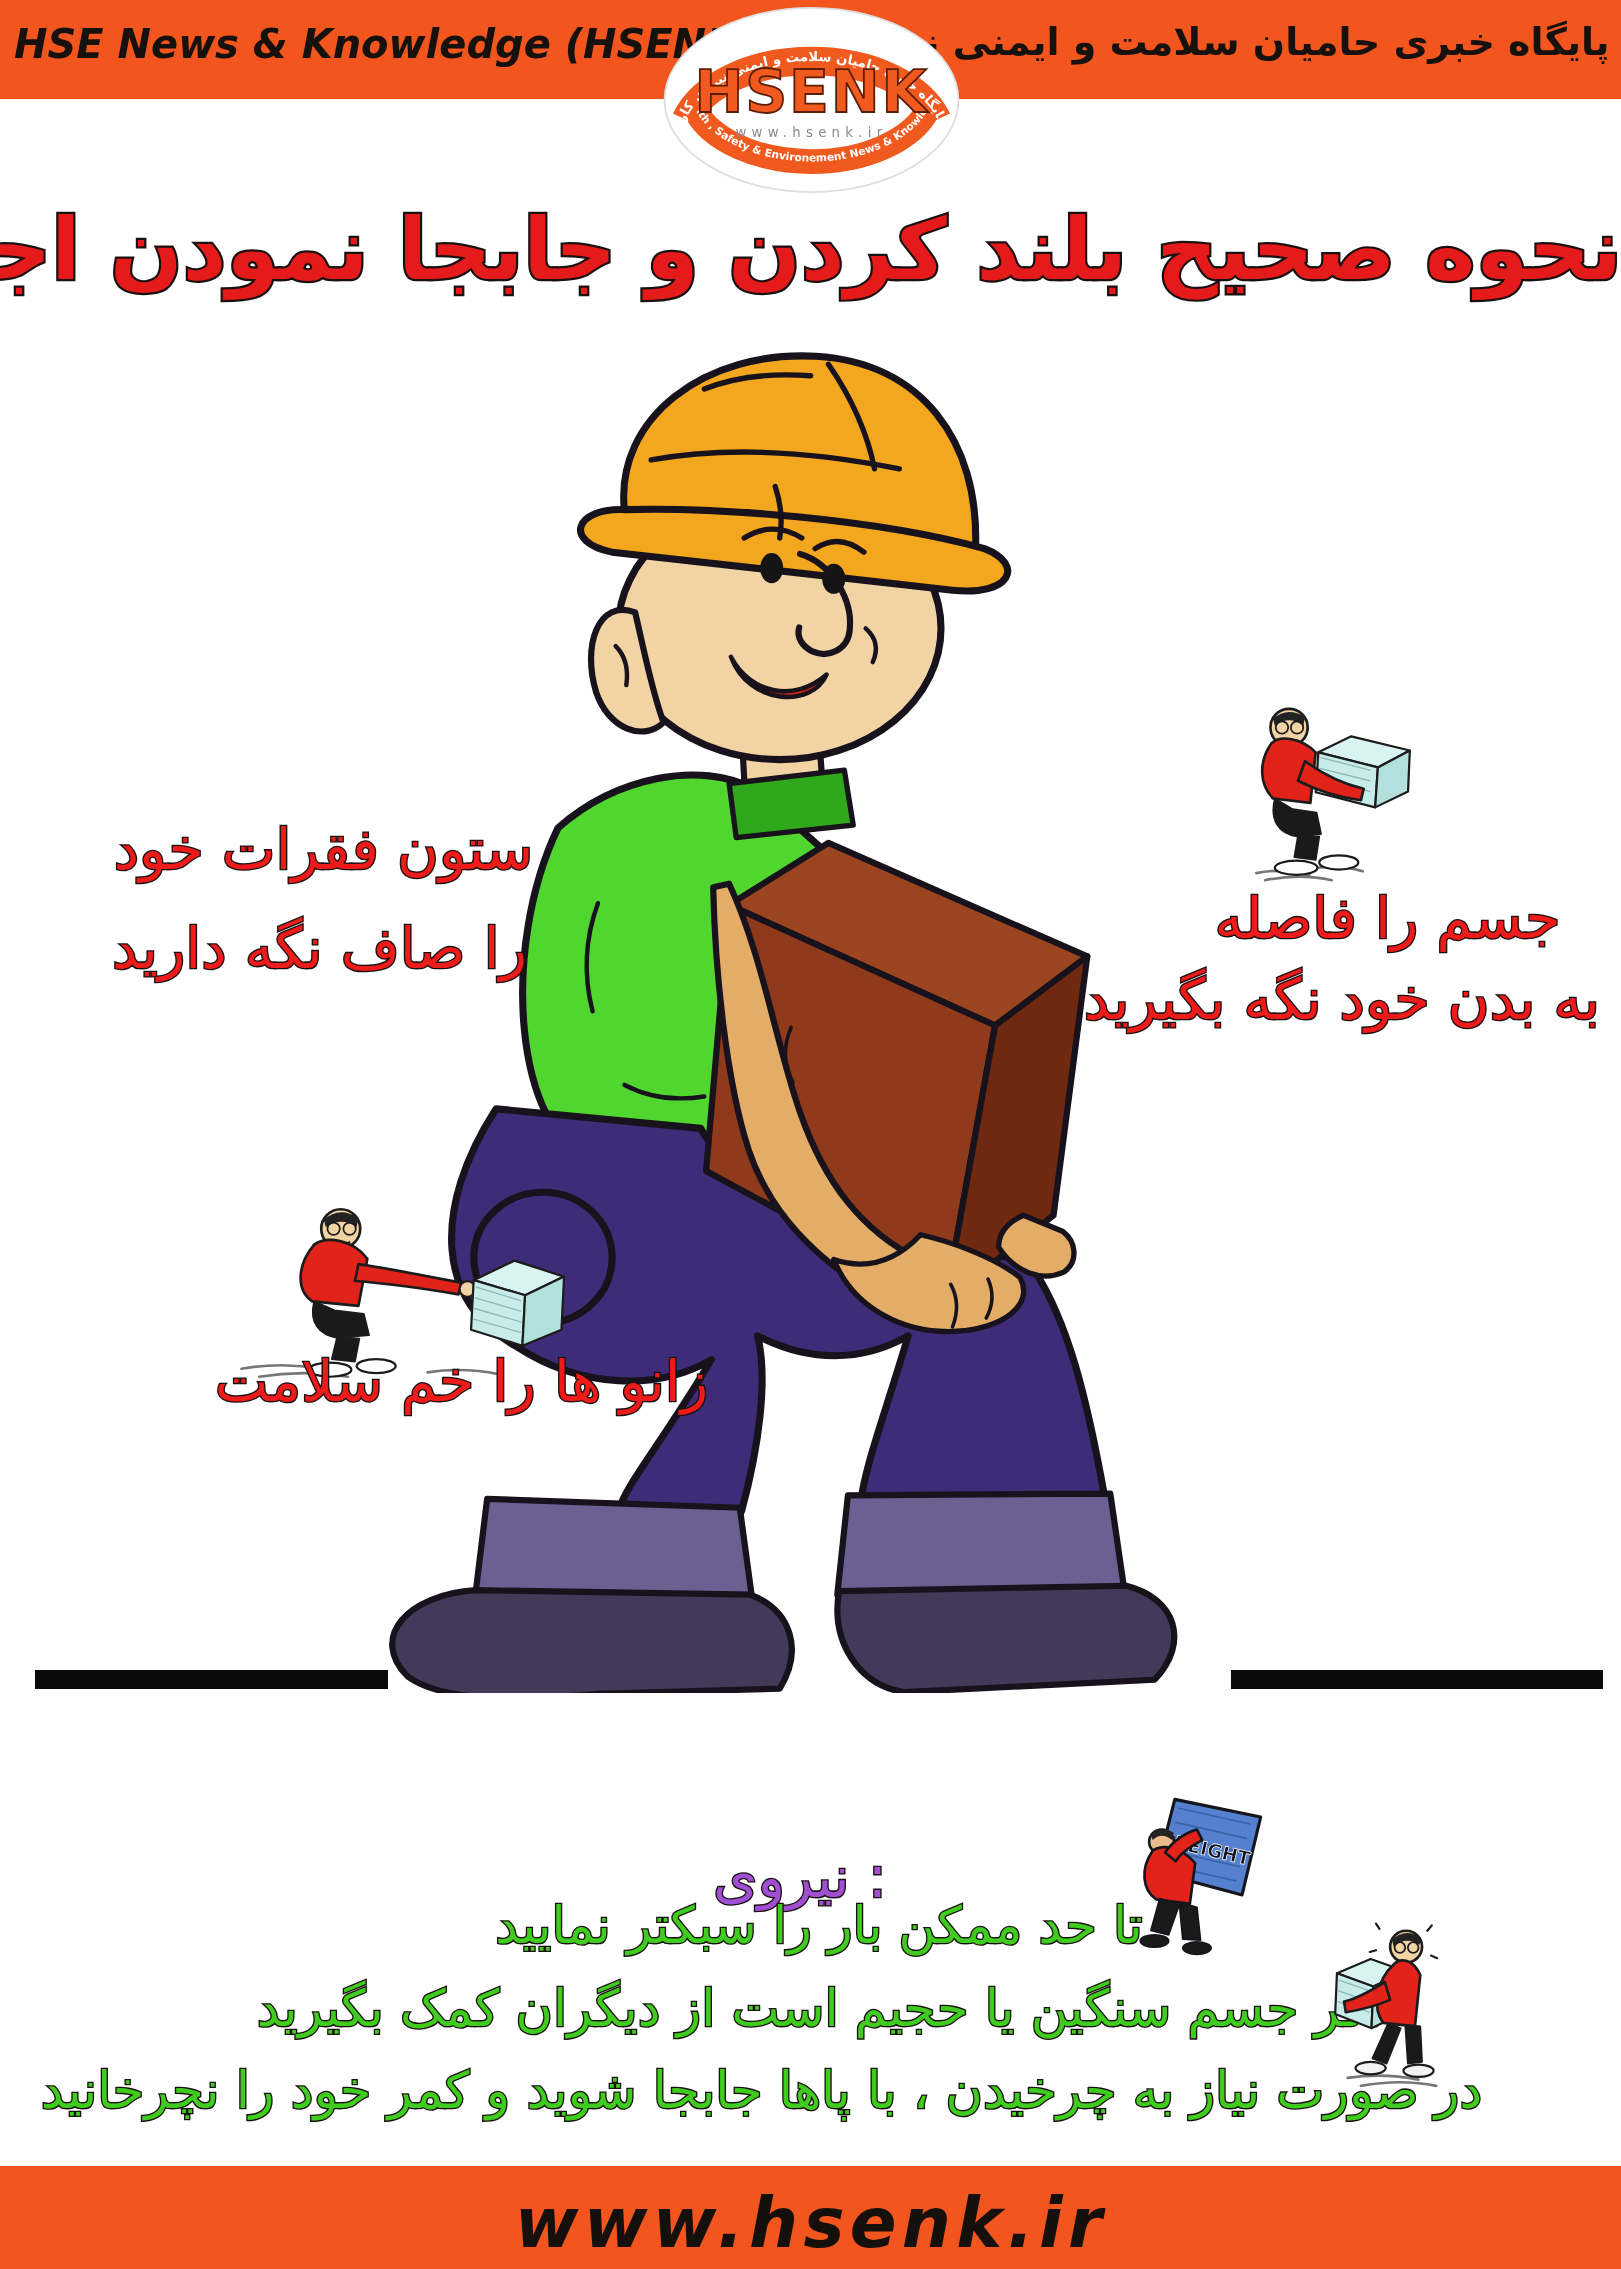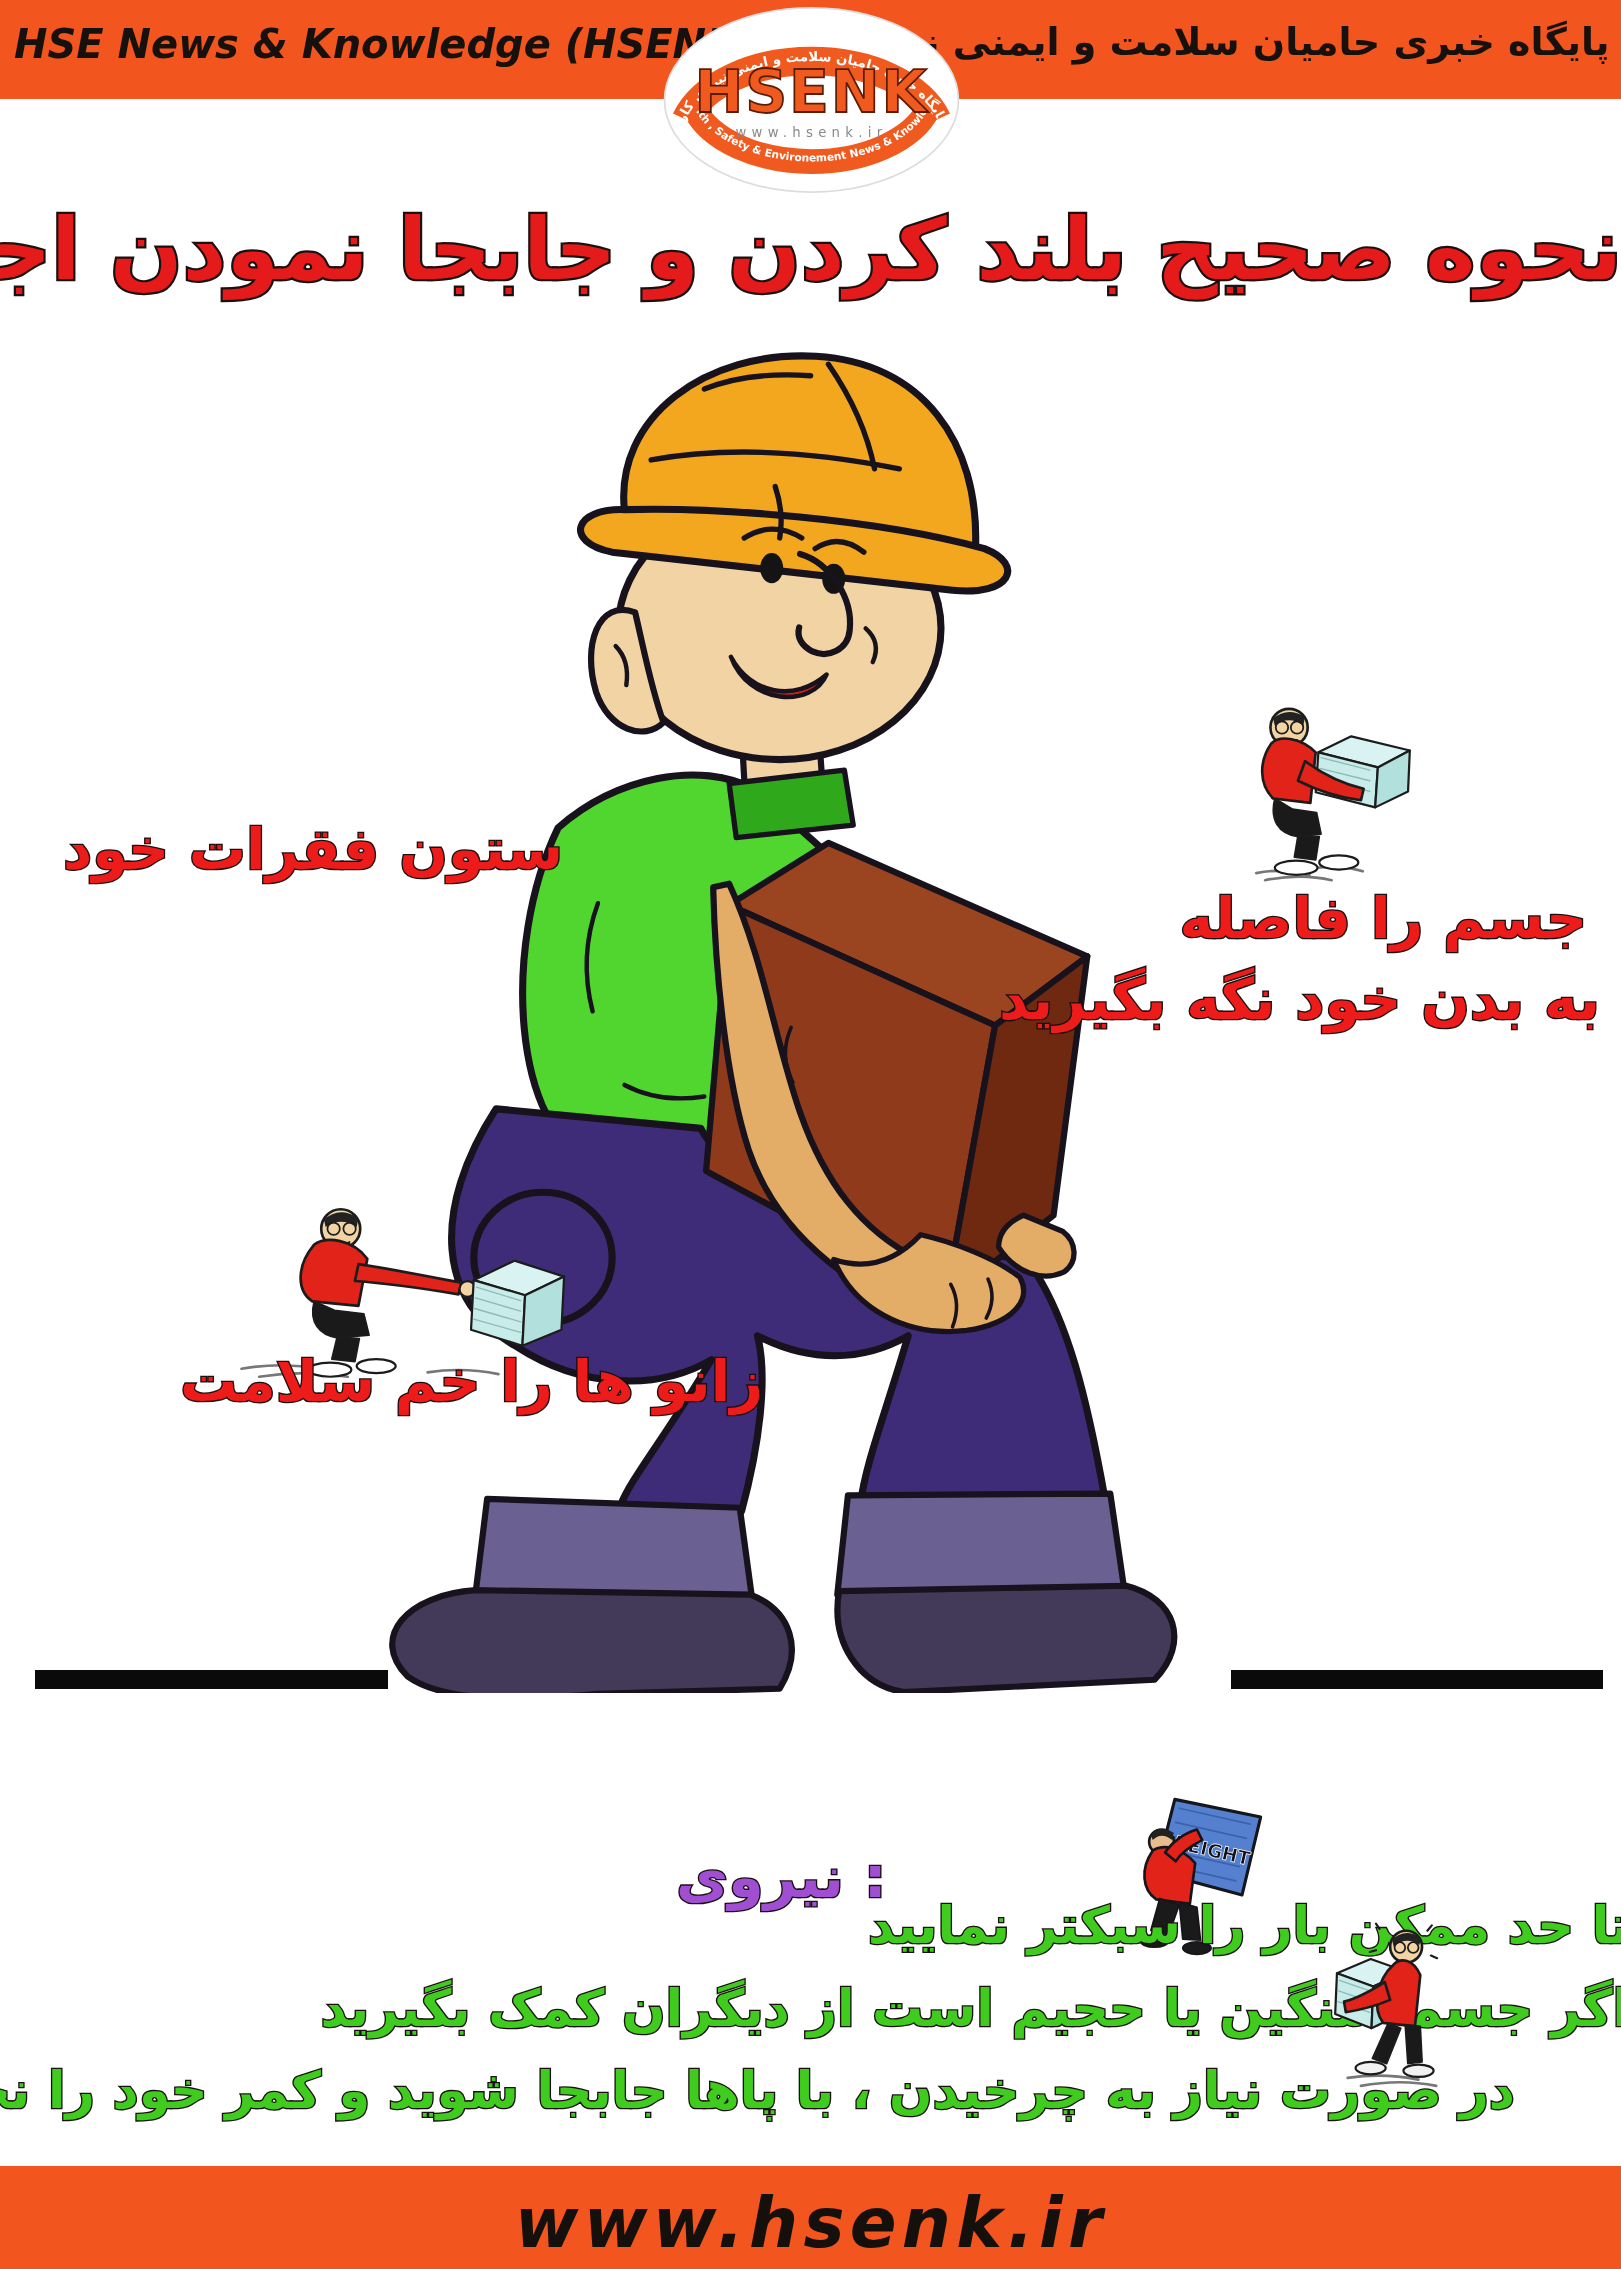--- a/index.html
+++ b/index.html
@@ -9,21 +9,21 @@
   .header{top:0;height:99px;}
   .footerbar{top:2166px;height:104px;}
   .hdr-en{position:absolute;left:14px;top:21px;font-style:italic;font-weight:700;font-size:40px;
           color:#16110d;white-space:nowrap;}
   .hdr-fa{position:absolute;right:12.4px;top:19.5px;font-weight:700;font-size:38px;color:#16110d;
           direction:rtl;white-space:nowrap;}
   .logo{position:absolute;left:661px;top:3.5px;width:301px;height:192px;z-index:5;}
   .big-title{position:absolute;left:0;top:200px;width:100%;text-align:center;direction:rtl;
              font-weight:700;font-size:85px;color:#E51A1A;white-space:nowrap;
              -webkit-text-stroke:4.4px #1a1010;paint-order:stroke fill;}
-  .lbl{position:absolute;font-weight:700;color:#EE1B1B;direction:rtl;
+  .lbl{position:absolute;font-weight:400;color:#EE1B1B;text-align:center;direction:rtl;
        white-space:nowrap;-webkit-text-stroke:2.7px #1a1010;paint-order:stroke fill;}
   .sz64{font-size:57px;} .sz62{font-size:55px;} .sz58{font-size:51px;margin-left:8px;}
   .green{color:#3FCC1F;} .purple{color:#A14FD2;direction:ltr;}
   .bbar{position:absolute;top:1670px;height:18.6px;background:#0a0a0a;}
   .furl{position:absolute;left:0;top:2183px;width:100%;text-align:center;font-style:italic;
         font-weight:800;font-size:69px;letter-spacing:5.3px;color:#15100c;}
   svg{display:block;}
 </style>
 </head>
 <body>
@@ -121,20 +121,21 @@
       <path d="M98,66 l55,14 M97,78 l56,14 M96,90 l57,14" stroke="#8fb9b6" stroke-width="1.5"></path>
       <path d="M80,70 C102,86 124,96 146,101 L143,114 C116,111 90,101 72,92 Z" fill="#E2231A" stroke-width="3"></path>
       <path d="M46,112 C40,136 50,152 72,155 L98,152 L93,128 L66,124 Z" fill="#1A1A1A" stroke-width="2"></path>
       <path d="M72,154 L68,178 L92,181 L96,155 Z" fill="#1A1A1A" stroke-width="2"></path>
       <ellipse cx="70" cy="190" rx="24" ry="8" fill="#ffffff" stroke-width="2.5"></ellipse>
       <ellipse cx="118" cy="184" rx="22" ry="8" fill="#ffffff" stroke-width="2.5"></ellipse>
     </g>
   </svg>
 
   <div class="lbl sz64" style="left:84px;top:816px;width:479px;">ستون فقرات خود</div>
+  <div class="lbl sz64" style="left:71px;top:915px;width:497px;">را صاف نگه دارید</div>
   <div class="lbl sz64" style="left:1188px;top:885px;width:399px;">جسم را فاصله</div>
   <div class="lbl sz64" style="left:1166px;top:966px;width:434px;">به بدن خود نگه بگیرید</div>
 
   <svg style="position:absolute;left:206px;top:1195px;" width="390" height="188" viewBox="0 0 440 212">
     <g stroke="#1c1c1c" stroke-linejoin="round" stroke-linecap="round">
       <path d="M40,196 q45,-8 90,0 M60,205 q50,-8 100,0 M250,200 q40,-6 80,2" fill="none" stroke="#777" stroke-width="3"></path>
       <circle cx="152" cy="38" r="22" fill="#F2D4A4" stroke-width="3"></circle>
       <path d="M133,28 Q150,12 172,26 L170,36 Q152,24 135,36 Z" fill="#222" stroke="none"></path>
       <circle cx="144" cy="38" r="7" fill="none" stroke-width="2"></circle>
       <circle cx="162" cy="38" r="7" fill="none" stroke-width="2"></circle>

